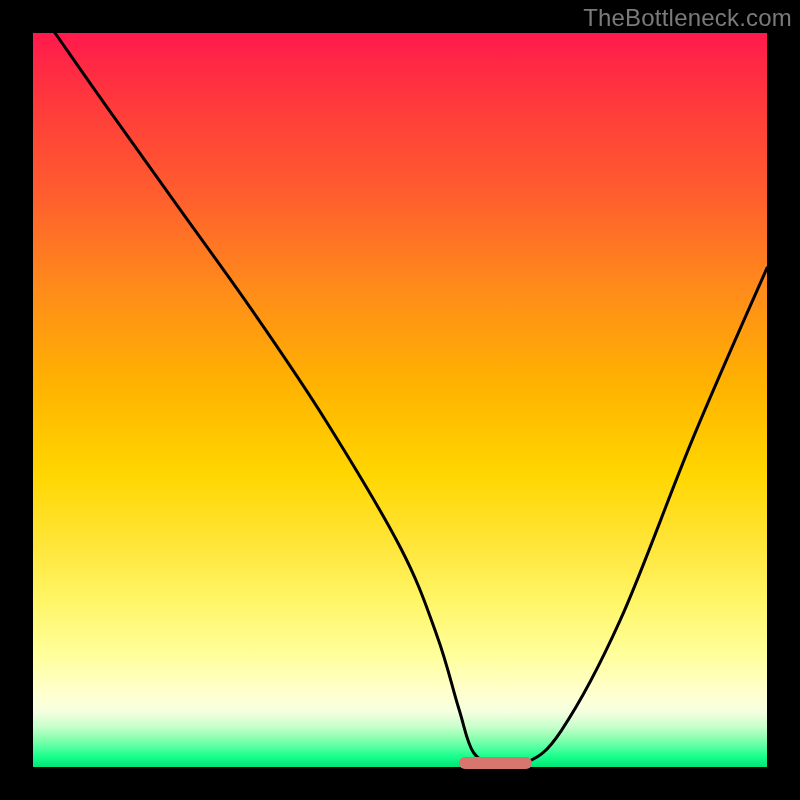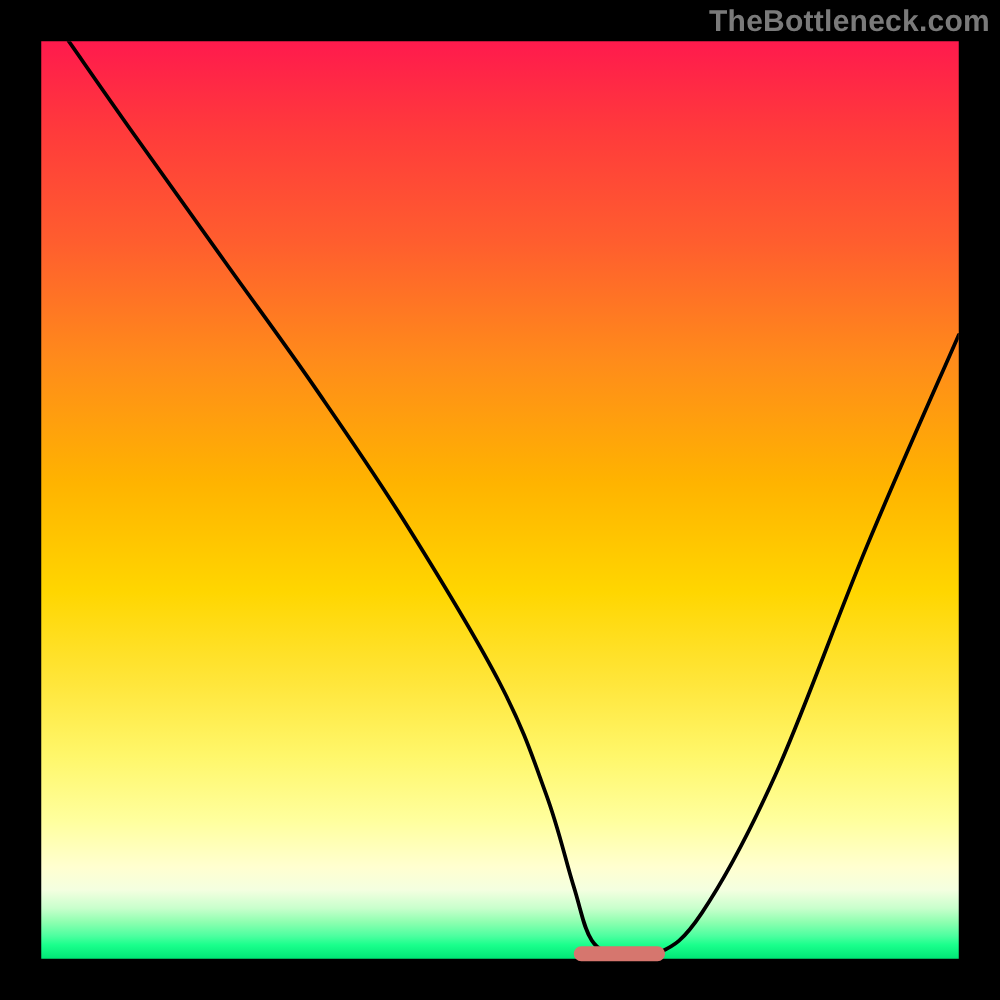--- a/index.html
+++ b/index.html
@@ -43,21 +43,21 @@
       #1aff8c 98.5%,
       #00e676 100%
     );
   }
   .watermark {
     position: absolute;
     top: 4px;
     right: 8px;
     color: #7a7a7a;
     font-size: 24px;
-    font-weight: 700;
+    font-weight: 400;
     letter-spacing: 0.2px;
     user-select: none;
   }
   svg.curve {
     position: absolute;
     top: 0;
     left: 0;
     width: 734px;
     height: 734px;
   }

